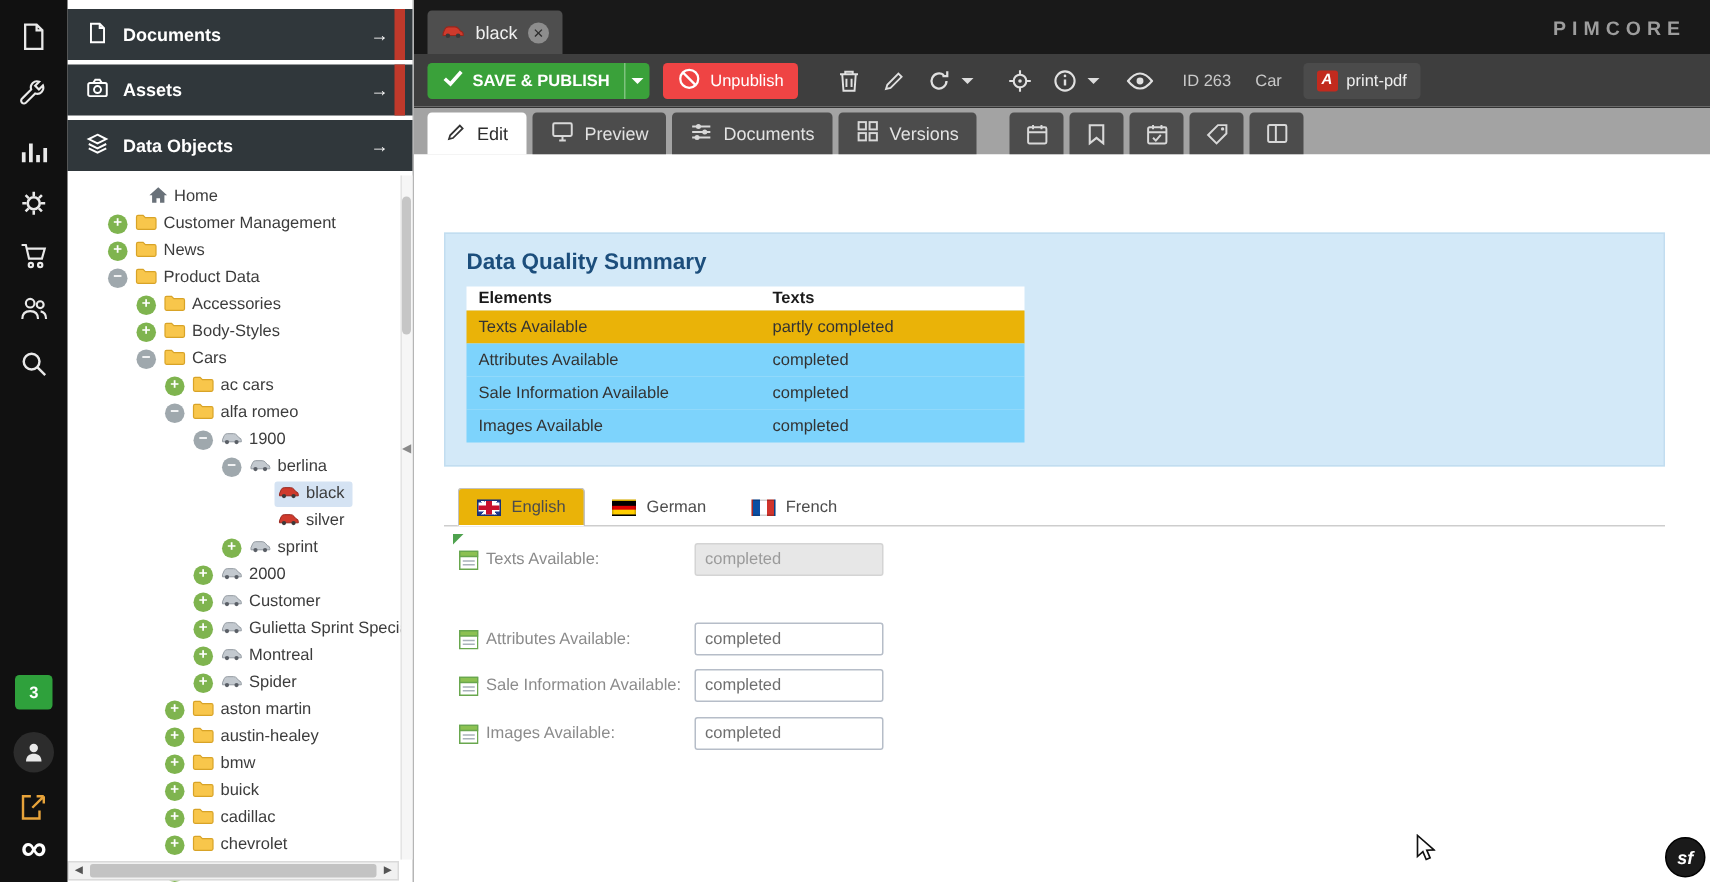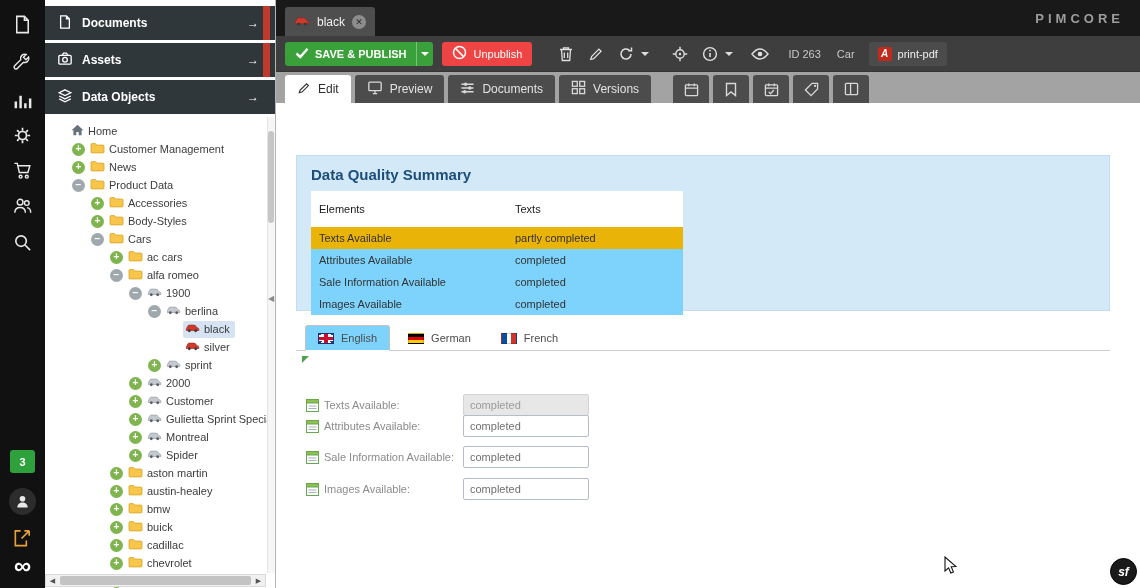--- a/index.html
+++ b/index.html
@@ -66,28 +66,28 @@
 
 
 .content{position:absolute;left:276px;top:103px;right:0;bottom:0;background:#fff}
 .ctabs{position:absolute;left:12px;top:11px;display:flex;height:25px}
 .ctab{padding:0 11px;line-height:23px;color:#454545;font-size:11px;cursor:pointer;border:1px solid transparent}
 .ctab.active{border:1px solid #b7bec7;border-radius:3px;background:#fff}
 .panel{position:absolute;left:20px;top:52px;width:814px;height:156px;background:#d3e9f8;border:1px solid #c2ddf0;padding:10px 14px}
 .panel-title{color:#1c4e7c;font-weight:bold;font-size:15px}
 .qtable{margin-top:8px;width:372px}
 .qrow{display:flex;align-items:center;height:22px;font-size:11px}
-.qrow.header{background:#fff;font-weight:normal;height:36px;color:#1a1a1a}
+.qrow.header{background:#fff;font-weight:bold;height:16px;color:#1a1a1a}
 .qcell1{width:196px;padding-left:8px}
 .qcell2{width:176px;padding-left:8px}
 .qrow.partial{background:#eab308}
 .qrow.complete{background:#7dd3fc}
 .langs{position:absolute;left:20px;top:221px;right:30px;height:27px;border-bottom:1px solid #cdcdcd;display:flex;align-items:flex-end;padding-left:9px;gap:6px}
 .ltab{height:26px;display:flex;align-items:center;gap:7px;padding:0 12px;font-size:11px;color:#4c4c4c;cursor:pointer;position:relative;top:1px;background:transparent}
-.ltab.active{background:#7dd3fc;border:1px solid #c2c2c2;border-bottom:1px solid #fff;border-radius:3px 3px 0 0}
+.ltab.active{background:#eab308;border:1px solid #c2c2c2;border-bottom:1px solid #fff;border-radius:3px 3px 0 0}
 .flag{width:16px;height:11px;display:inline-block;border:1px solid rgba(0,0,0,.18);flex:0 0 16px}
 .flag.gb{background-color:#1d3b8f;background-image:
  linear-gradient(#c8102e,#c8102e),linear-gradient(#c8102e,#c8102e),
  linear-gradient(#fff,#fff),linear-gradient(#fff,#fff),
  linear-gradient(45deg,transparent 45%,#fff 45%,#fff 55%,transparent 55%),
  linear-gradient(135deg,transparent 45%,#fff 45%,#fff 55%,transparent 55%);
  background-size:100% 3px,4px 100%,100% 6px,7px 100%,100% 100%,100% 100%;
  background-position:center;background-repeat:no-repeat}
 .flag.de{background:linear-gradient(to bottom,#000 0 33%,#d00 33% 66%,#ffce00 66% 100%)}
 .flag.fr{background:linear-gradient(to right,#0b4ea2 0 33%,#fff 33% 66%,#d0342c 66% 100%)}
@@ -206,21 +206,21 @@
             <path d="M11 2.5 L19 6.5 L11 10.5 L3 6.5 Z"></path>
             <path d="M3 11 L11 15 L19 11"></path>
             <path d="M3 15 L11 19 L19 15"></path>
           </g>
         </svg></span>
     <span class="acc-label">Data Objects</span>
     <span class="acc-arrow">→</span>
   </div>
 
   <div class="tree">
-      <div class="trow" style="padding-left: 8px;">
+      <div class="trow" style="padding-left: 8px; margin-left: 28px;">
         <span class="toggle none"></span>
         <span class="node">
           <span class="ticon"><svg width="13" height="12" viewBox="0 0 13 12">
               <path d="M6.5 0.8 L12.4 6.2 H10.6 V11.2 H7.7 V8.1 H5.3 V11.2 H2.4 V6.2 H0.6 Z" fill="#697179"></path>
             </svg></span>
           <span class="tlabel">Home</span>
         </span>
       </div>
       <div class="trow" style="padding-left: 27px;">
         <span class="toggle plus">+</span>
@@ -677,21 +677,21 @@
         <span>German</span>
       </div>
       <div class="ltab">
         <span class="flag fr"></span>
         <span>French</span>
       </div>
     </div>
 
   <div class="dirty"></div>
   <div id="fieldrows">
-      <div class="fieldrow" style="top: 259px; margin-top: 32px;">
+      <div class="fieldrow" style="top: 259px;">
         <span class="ficon"><svg width="13" height="13" viewBox="0 0 13 13">
             <rect x="0.5" y="0.5" width="12" height="12" fill="#fff" stroke="#69a74e"></rect>
             <rect x="0.5" y="0.5" width="12" height="3.5" fill="#8cc152" stroke="#69a74e"></rect>
             <path d="M2.5 7 h8 M2.5 9.5 h8" stroke="#a8b2ba" stroke-width="1"></path>
           </svg></span>
         <span class="flabel">Texts Available:</span>
         <input class="finput disabled" type="text" readonly="" disabled="" value="completed" style="">
       </div>
       <div class="fieldrow" style="top: 312px;">
         <span class="ficon"><svg width="13" height="13" viewBox="0 0 13 13">

